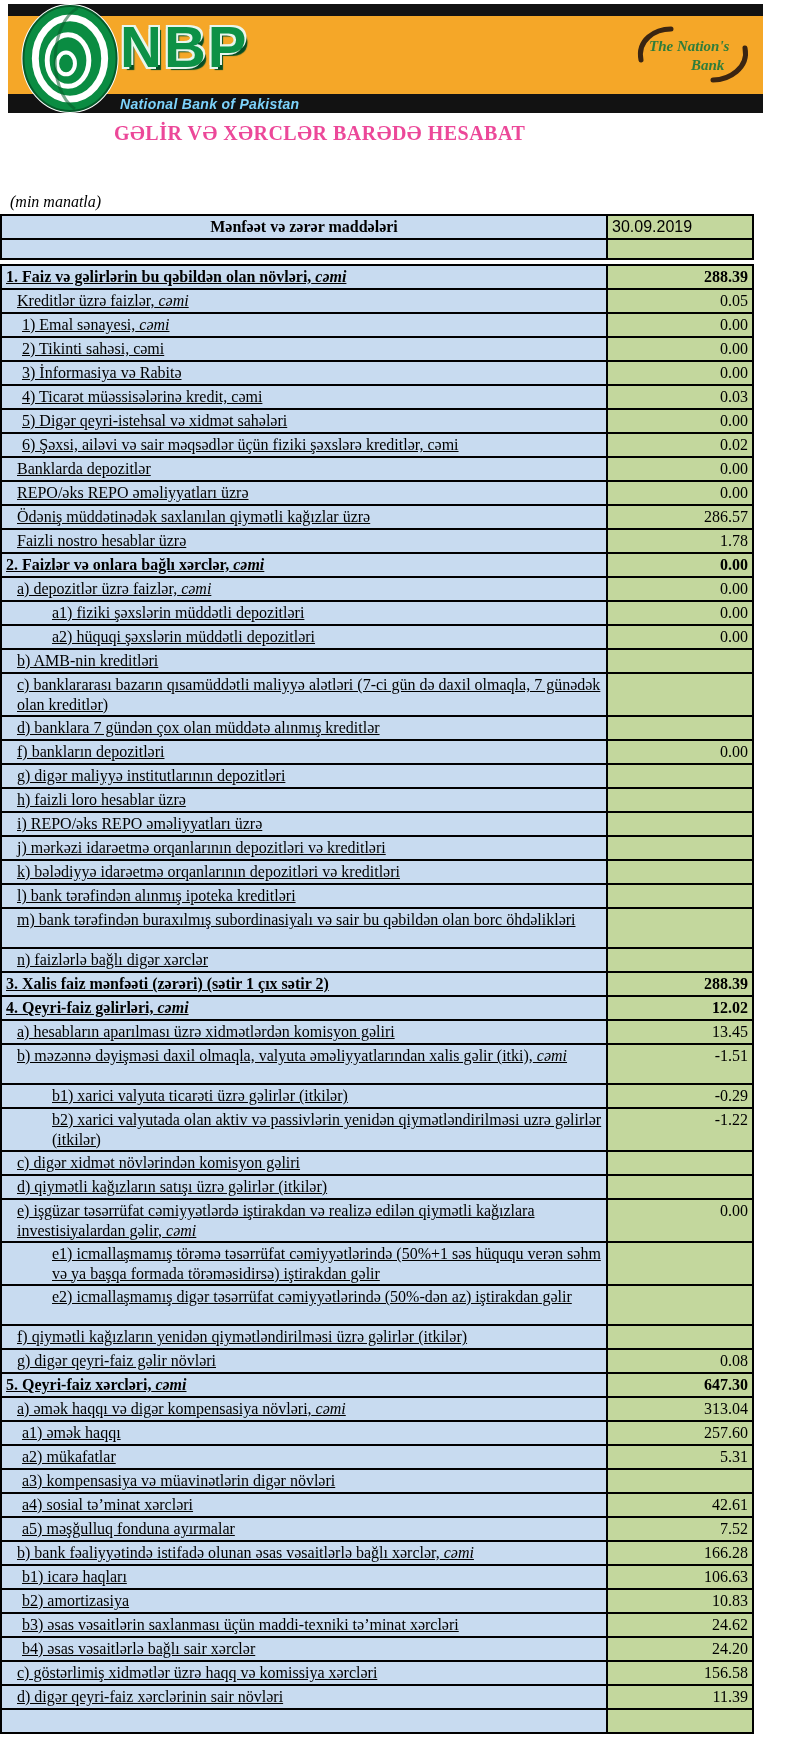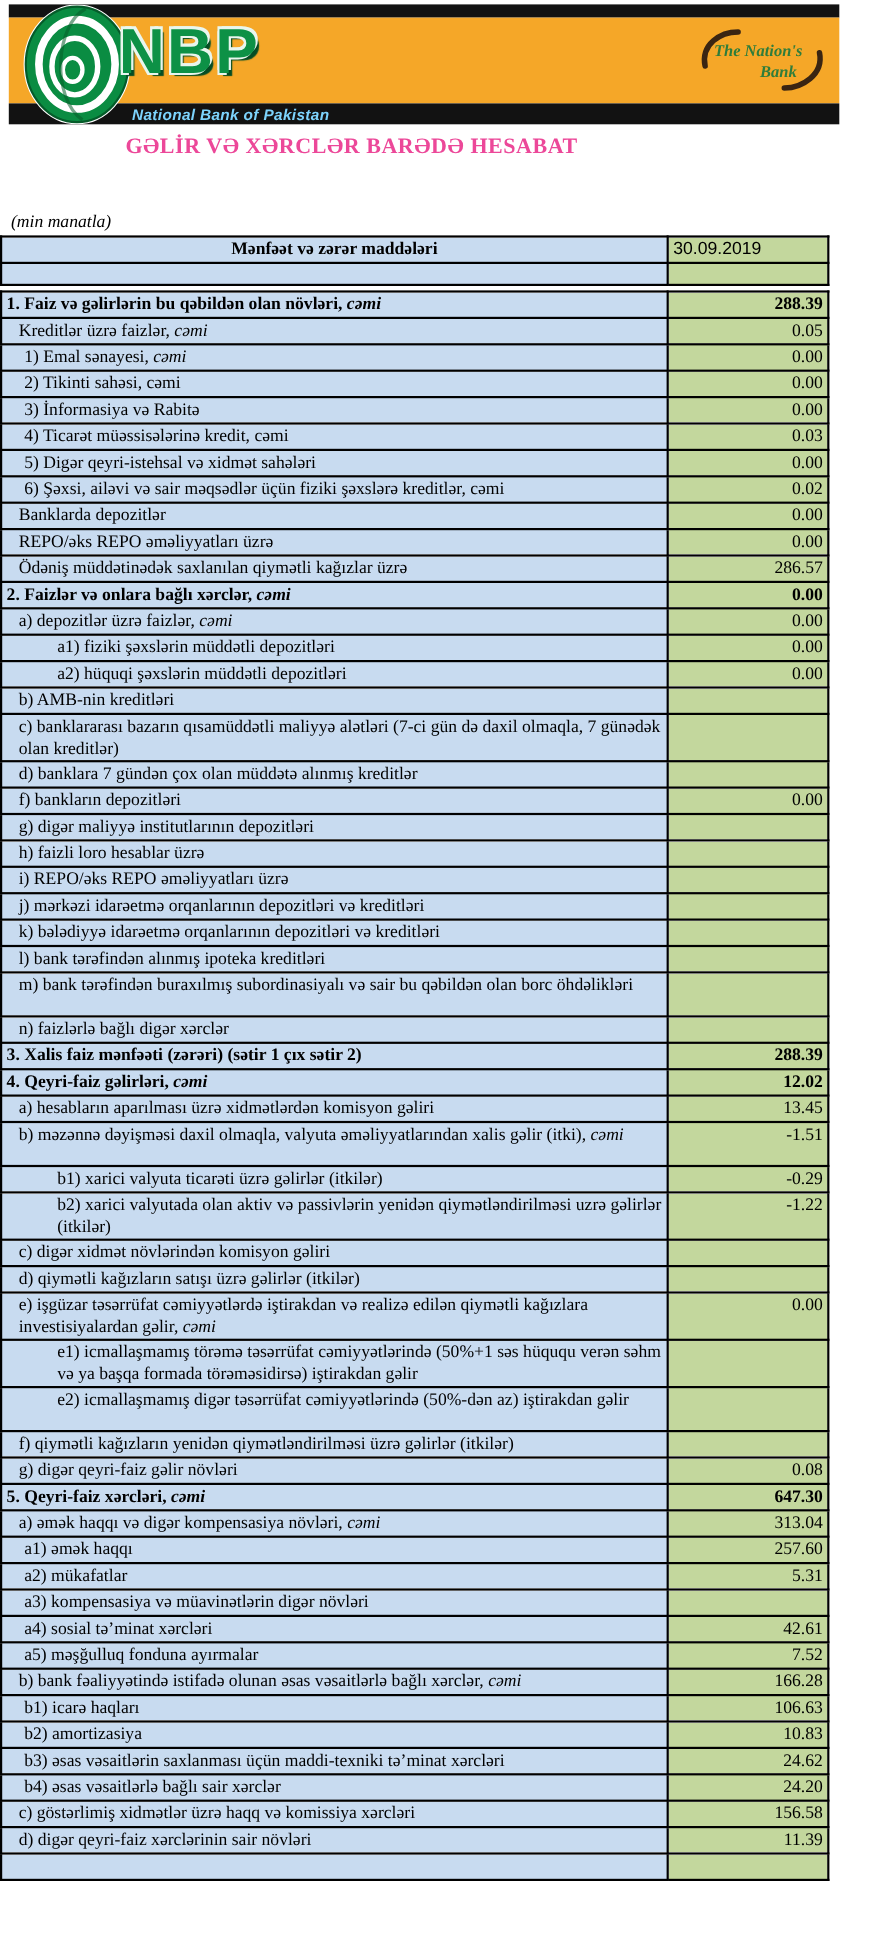--- a/index.html
+++ b/index.html
@@ -36,21 +36,21 @@
     letter-spacing: 0.3px;
     white-space: nowrap;
   }
   .emblem {
     position: absolute;
     left: 12px; top: 0;
     width: 100px; height: 109px;
   }
   .wordmark {
     position: absolute;
-    left: 100px; top: 14px;
+    left: 112px; top: 14px;
     font-family: "Liberation Sans", sans-serif;
     font-weight: bold;
     font-size: 58px;
     line-height: 58px;
     color: var(--logo_green, #0d9146);
     letter-spacing: 2px;
     text-shadow:
       -2px -2px 0 #e9f6ee, 2px -2px 0 #e9f6ee,
       -2px  2px 0 #e9f6ee, 3px 3px 1px #054d24;
   }
@@ -92,21 +92,21 @@
   table.body-block { margin-top: 4px; }
   td {
     border: 2px solid var(--border_color, #000000);
     padding: 1px 4px;
     vertical-align: top;
     line-height: 1.22;
     overflow: hidden;
   }
   .label-col { width: 606px; }
   .value-col { width: 146px; }
-  .label-cell { background: var(--label_bg, #c8dbf0); }
+  .label-cell { background: var(--label_bg, #c8dbf0); text-decoration: underline; }
   .value-cell { background: var(--value_bg, #c3d79d); text-align: right; padding-left: 16px; }
   .head-items {
     background: var(--label_bg, #c8dbf0);
     text-align: center; font-weight: bold; height: 20px;
   }
   .head-date {
     background: var(--value_bg, #c3d79d);
     text-align: left; font-weight: normal;
     font-family: "Liberation Sans", sans-serif;
     font-size: 16px; height: 20px;
@@ -216,20 +216,24 @@
           <td class="value-cell">0.00</td>
         </tr>
         <tr class="std">
           <td class="label-cell ind-1">REPO/əks REPO əməliyyatları üzrə</td>
           <td class="value-cell">0.00</td>
         </tr>
         <tr class="std">
           <td class="label-cell ind-1">Ödəniş müddətinədək saxlanılan qiymətli kağızlar üzrə</td>
           <td class="value-cell">286.57</td>
         </tr>
+        <tr class="std">
+          <td class="label-cell ind-1">Faizli nostro hesablar üzrə</td>
+          <td class="value-cell">1.78</td>
+        </tr>
         <tr class="std bold">
           <td class="label-cell ind-0">2. Faizlər və onlara bağlı xərclər,<em> cəmi</em></td>
           <td class="value-cell">0.00</td>
         </tr>
         <tr class="std">
           <td class="label-cell ind-1">a) depozitlər üzrə faizlər,<em> cəmi</em></td>
           <td class="value-cell">0.00</td>
         </tr>
         <tr class="std">
           <td class="label-cell ind-3">a1) fiziki şəxslərin müddətli depozitləri</td>

